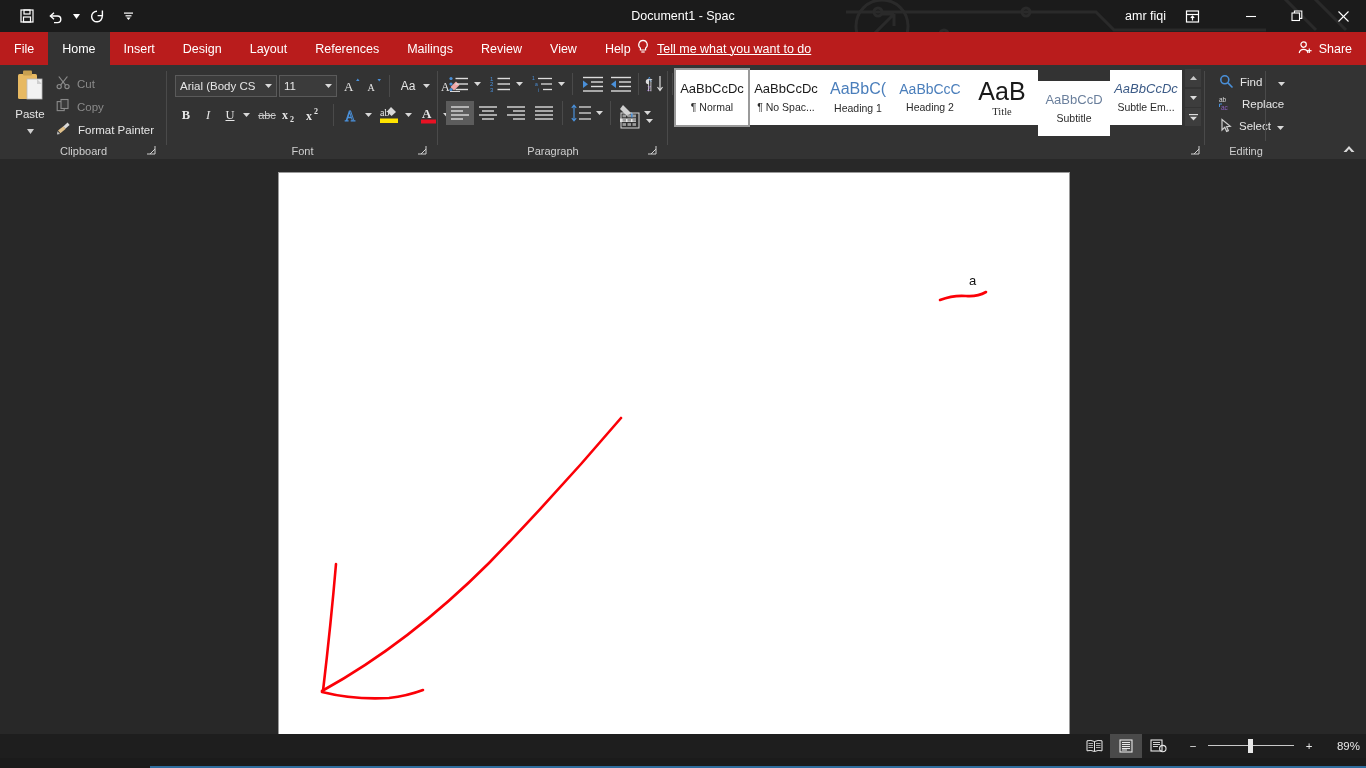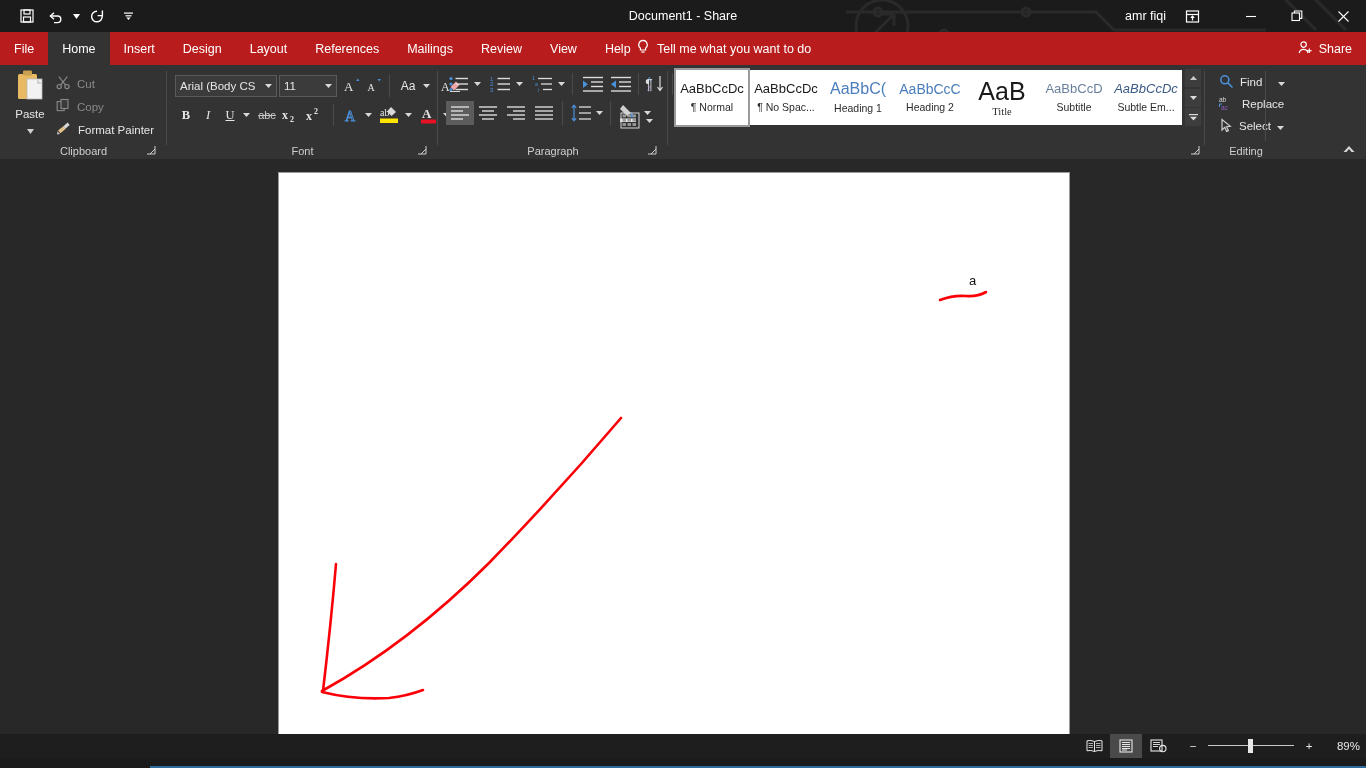--- a/index.html
+++ b/index.html
@@ -49,21 +49,21 @@
     background: #b91c1c; z-index: 2;
   }
   .tabs { position: absolute; left: 0; top: 0; height: 33px; display: flex; align-items: stretch; }
   .tab {
     padding: 0 14px; height: 33px; display: flex; align-items: center;
     font-size: 12.5px; color: #ffffff; white-space: nowrap;
   }
   .tab.active { background: #333333; }
   .tellme {
     position: absolute; left: 636px; top: 0; height: 33px; display: flex; align-items: center; gap: 7px;
-    font-size: 12.5px; color: #ffffff; white-space: nowrap;
+    font-size: 12.5px; color: #ffffff; white-space: nowrap; text-decoration: underline;
   }
   .share {
     position: absolute; right: 14px; top: 0; height: 33px; display: flex; align-items: center; gap: 6px;
     font-size: 12.5px; color: #ffffff;
   }
 
   
   .ribbon {
     position: absolute; left: 0; top: 65px; width: 1366px; height: 94px;
     background: #333333; color: #e6e6e6;
@@ -223,21 +223,21 @@
       </div>
       <div class="qat-caret" style="margin-left:10px;">
         <svg width="9" height="8" viewBox="0 0 9 8" fill="#ffffff">
             <rect x="0" y="0.5" width="9" height="1.2"></rect>
             <rect x="1.5" y="3.2" width="6" height="1.2"></rect>
             <path d="M2.4 5.6 L6.6 5.6 L4.5 8 Z"></path>
           </svg>
       </div>
     </div>
 
-    <div class="doc-title">Document1  -  Share</div>
+    <div class="doc-title">Document1  -  Spac</div>
 
     <div class="user-name">amr fiqi</div>
 
     <div class="ribbon-display">
       <svg width="15" height="15" viewBox="0 0 15 15" fill="none" stroke="#ffffff" stroke-width="1.2">
         <rect x="1.5" y="2" width="12" height="11"></rect>
           <line x1="1.5" y1="5.5" x2="13.5" y2="5.5"></line>
         <path d="M7.5 11.5 V7.2 M5.8 8.8 L7.5 7.1 L9.2 8.8"></path>
       </svg>
     </div>
@@ -679,21 +679,21 @@
         <span class="name">Heading 1</span>
       </div>
       <div class="style-tile" style="left:226px;">
         <span class="sample" style="color:#4a7ebb; font-size:14px;">AaBbCcC</span>
         <span class="name">Heading 2</span>
       </div>
       <div class="style-tile" style="left:298px;">
         <span class="sample" style="font-size:25px; font-weight:300; letter-spacing:0px;">AaB</span>
         <span class="name" style="margin-top:1px;font-family:Liberation Serif, serif;">Title</span>
       </div>
-      <div class="style-tile" style="left:370px;">
+      <div class="style-tile" style="left:370px;margin-top:11px;">
         <span class="sample" style="color:#6a7f9c;">AaBbCcD</span>
         <span class="name">Subtitle</span>
       </div>
       <div class="style-tile" style="left:442px;">
         <span class="sample" style="color:#3b5a86; font-style:italic;">AaBbCcDc</span>
         <span class="name">Subtle Em...</span>
       </div>
 
       <div class="gallery-scroll">
         <div class="gs-btn">

